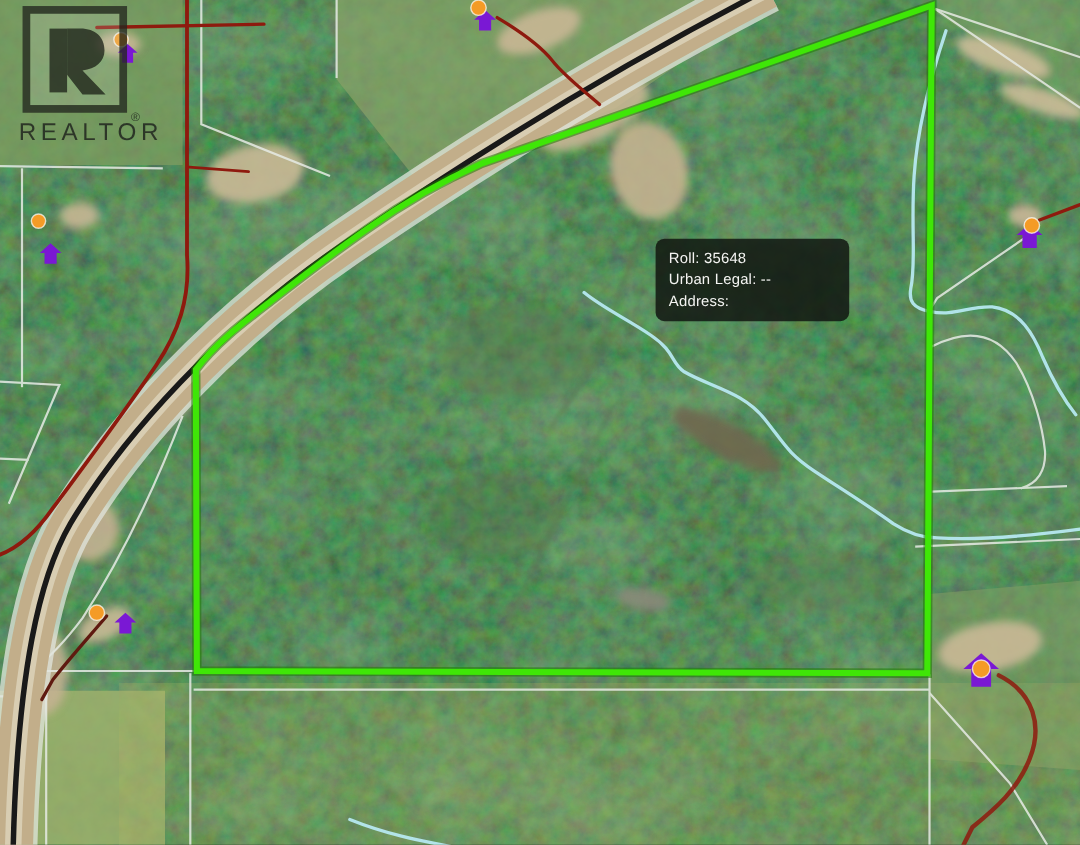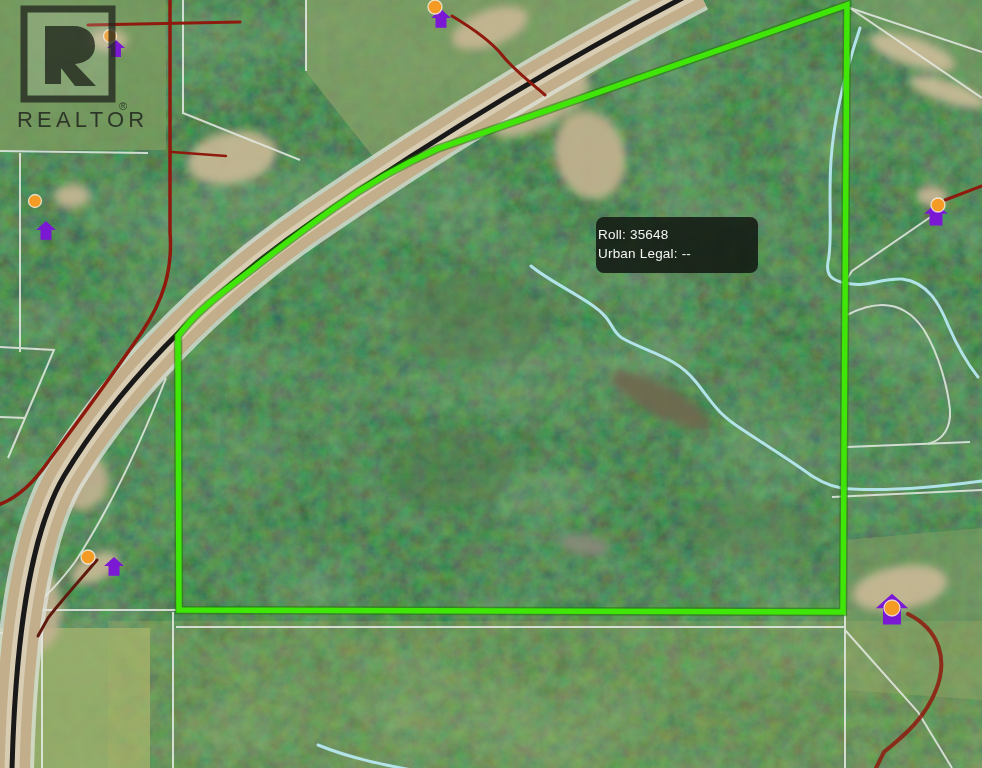--- a/index.html
+++ b/index.html
@@ -2,24 +2,24 @@
 <html style="--c-boundary: #3fe607; --c-boundary-shadow: #1f7a02; --c-creek: #b6e8f0; --c-road-black: #191919; --c-road-tan: #c2ae8a; --c-road-pale: #d8cdb2; --c-road-red: #8e1a0e; --c-parcel: #e7ebe5; --c-tooltip-bg: rgba(16,20,15,0.84); --c-tooltip-fg: #f4f4f2;"><head>
 <meta charset="utf-8">
 <style>
   html,body{margin:0;padding:0;background:#111;}
   .stage{
     position:relative;width:982px;height:768px;overflow:hidden;
     font-family:"Liberation Sans", sans-serif;
   }
   .stage svg{display:block;}
   .tooltip{
-    position:absolute;left:596px;top:217px;width:162px;box-sizing:border-box;
+    position:absolute;left:596px;top:217px;width:176px;box-sizing:border-box;
     background:var(--c-tooltip-bg,rgba(16,20,15,.84));
     color:var(--c-tooltip-fg,#f4f4f2);
-    border-radius:8px;padding:8px 12px 9px 2px;
+    border-radius:8px;padding:8px 12px 9px 12px;
     font-size:13.5px;line-height:1.44;letter-spacing:.2px;
     white-space:nowrap;overflow:hidden;
   }
   .logo{position:absolute;left:12px;top:0;width:132px;height:140px;pointer-events:none;}
 </style>
 </head>
 <body>
 
 <div class="stage">
 
@@ -167,20 +167,21 @@
         <g>
           <path d="M0,-9 L9,-1 L5,-1 L5,8 L-5,8 L-5,-1 L-9,-1 Z" fill="#7a18d4" transform="translate(892,610) scale(1.8)"></path>
           <circle cx="892" cy="608" r="8" fill="#f49b26" stroke="rgba(255,255,255,0.7)" stroke-width="1.3"></circle>
         </g>
       </g>
 </svg>
 
 <div class="tooltip">
   <div>Roll: 35648</div>
   <div>Urban Legal: --</div>
+  <div>Address:</div>
 </div>
 
 <div class="logo">
   <svg width="132" height="140" viewBox="0 0 132 140" xmlns="http://www.w3.org/2000/svg">
     <g opacity="0.78">
       <rect x="12" y="9" width="88" height="90" fill="rgba(214,224,212,0.25)" stroke="#23271f" stroke-width="7"></rect>
       <rect x="33" y="26" width="16" height="58" fill="#23271f"></rect>
       <path d="M49,26 L61,26 C75,26 83,34 83,46 C83,56 75,63 63,64 L84,86 L63,86 L49,68 Z" fill="#23271f"></path>
     </g>
     <text x="5" y="127" font-family="Liberation Sans, sans-serif" font-size="22" letter-spacing="4.2" fill="#1e221d" opacity="0.82">REALTOR</text>

